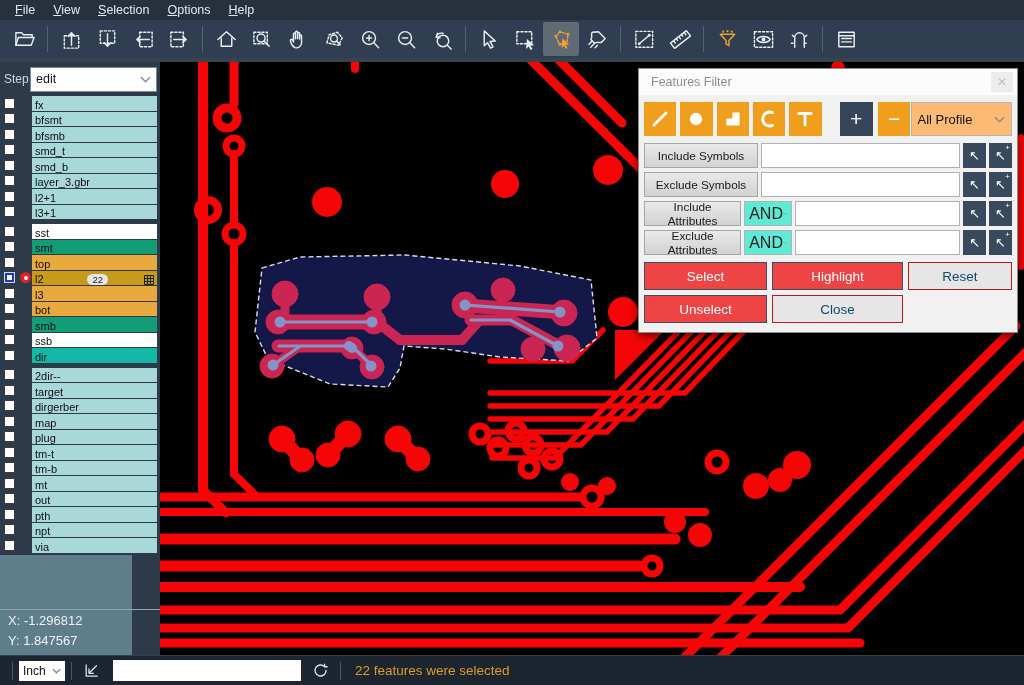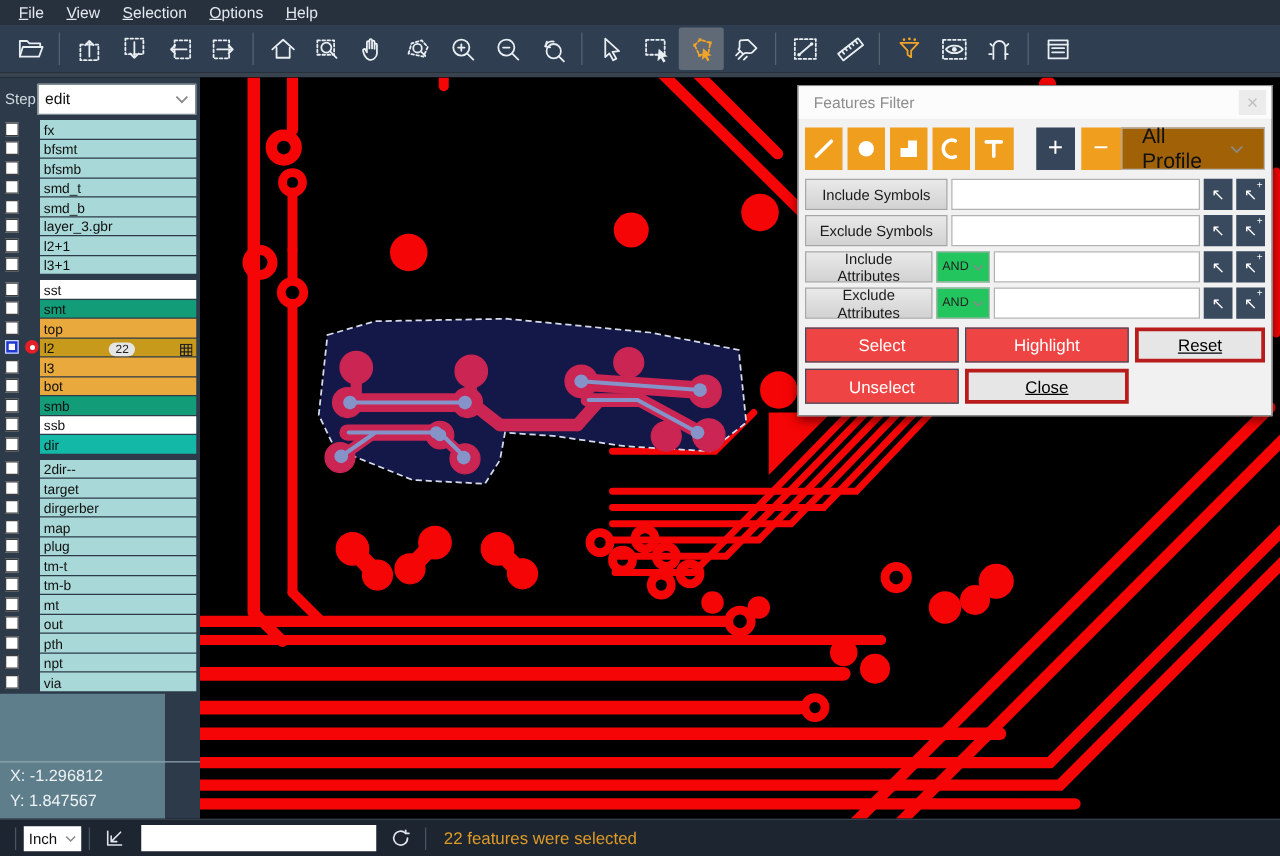--- a/index.html
+++ b/index.html
@@ -47,32 +47,32 @@
 
   
   .dialog{position:absolute;left:638px;top:68px;width:380px;height:265px;background:#f1f1f1;border:1px solid #8a8a8a;box-shadow:0 3px 8px rgba(0,0,0,.55);box-sizing:border-box;z-index:5;}
   .dlg-title{height:26px;background:#fcfcfc;display:flex;align-items:center;padding-left:12px;position:relative;}
   .dlg-title-text{font-size:12.5px;color:#8d8d8d;}
   .dlg-close{position:absolute;right:4px;top:3px;width:22px;height:20px;background:#ececec;color:#c0c0c0;font-size:12px;display:flex;align-items:center;justify-content:center;}
   .ft-row{display:flex;align-items:center;padding:7px 5px 7px 5px;}
   .ft-btn{width:34px;height:34px;background:#f09e1e;display:flex;align-items:center;justify-content:center;margin-right:4px;border:none;padding:0;}
   .ft-add{width:34px;height:34px;background:#36455a;color:#fff;font-size:21px;display:flex;align-items:center;justify-content:center;margin-left:14px;border:none;}
   .ft-remove{width:34px;height:34px;background:#f09e1e;color:#fff;font-size:21px;display:flex;align-items:center;justify-content:center;margin-left:5px;border:none;}
-  .profile-select{margin-left:auto;width:92px;height:32px;background:#a16207;border:1px solid #b5b5b5;display:flex;align-items:center;justify-content:space-between;padding:0 16px;font-size:17px;color:#111;}
+  .profile-select{margin-left:auto;width:92px;height:32px;background:#fdba74;border:1px solid #b5b5b5;display:flex;align-items:center;justify-content:space-between;padding:0 6px;font-size:13px;color:#111;}
   .f-row{display:flex;margin:0 5px 4px 5px;height:25px;}
   .f-label{width:114px;background:linear-gradient(#e9e9e9,#d2d2d2);border:1px solid #a6a6a6;font-size:11.8px;display:flex;align-items:center;justify-content:center;color:#1a1a1a;box-sizing:border-box;margin-right:3px;}
-  .f-and{width:48px;background:#22c55e;border:1px solid #b2b2b2;font-size:10px;display:flex;align-items:center;justify-content:space-between;padding:0 4px;color:#222;box-sizing:border-box;margin-right:3px;}
+  .f-and{width:48px;background:#5eead4;border:1px solid #b2b2b2;font-size:16px;display:flex;align-items:center;justify-content:space-between;padding:0 4px;color:#222;box-sizing:border-box;margin-right:3px;}
   .f-input{flex:1;border:1px solid #b2b2b2;background:#fff;margin-right:3px;font-size:12px;padding:0 4px;box-sizing:border-box;}
   .f-arrow{width:23px;background:#3a4a5e;color:#fff;display:flex;align-items:center;justify-content:center;font-size:13px;position:relative;border:none;margin-right:3px;box-sizing:border-box;}
   .f-arrow:last-child{margin-right:0;}
   .f-arrow .plus{position:absolute;top:1px;right:2px;font-size:8px;line-height:8px;}
   .act-grid{display:grid;grid-template-columns:123px 131px 1fr;grid-auto-rows:28px;gap:5px;margin:7px 5px 5px 5px;}
   .a-btn{display:flex;align-items:center;justify-content:center;font-size:13.5px;border:1px solid #3e4e60;}
   .a-dark{background:#ef4444;color:#fff;}
-  .a-light{background:#e6e6e6;color:#000000;border:3px solid #b91c1c;text-decoration:underline;}
+  .a-light{background:#e6e6e6;color:#0c4a6e;border:1px solid #b91c1c;}
 
   
   .statusbar{position:absolute;left:0;top:655px;width:1024px;height:30px;background:#1d2531;display:flex;align-items:center;padding:0 6px;box-sizing:border-box;border-top:1px solid #35404d;}
   .sb-sep{width:1px;height:18px;background:#4a5563;margin:0 6px;}
   .sb-select{width:46px;height:20px;background:#fff;color:#111;font-size:12px;display:flex;align-items:center;justify-content:space-between;padding:0 4px;box-sizing:border-box;}
   .sb-icon{color:#dfe5ea;display:flex;align-items:center;margin:0 5px;}
   .sb-input{width:188px;height:21px;background:#fff;border:none;margin:0 6px;font-size:12px;padding:0 4px;box-sizing:border-box;}
   .sb-msg{color:#df9b26;font-size:13.5px;margin-left:8px;}
 </style>
 </head>

